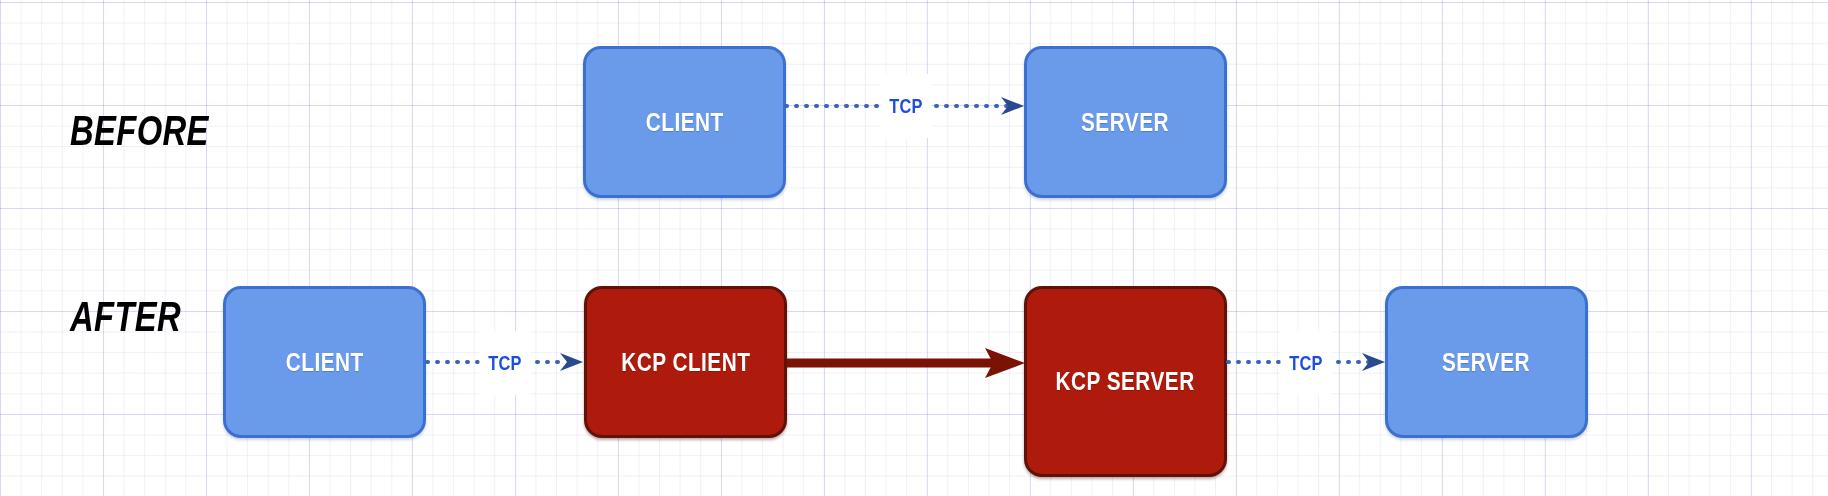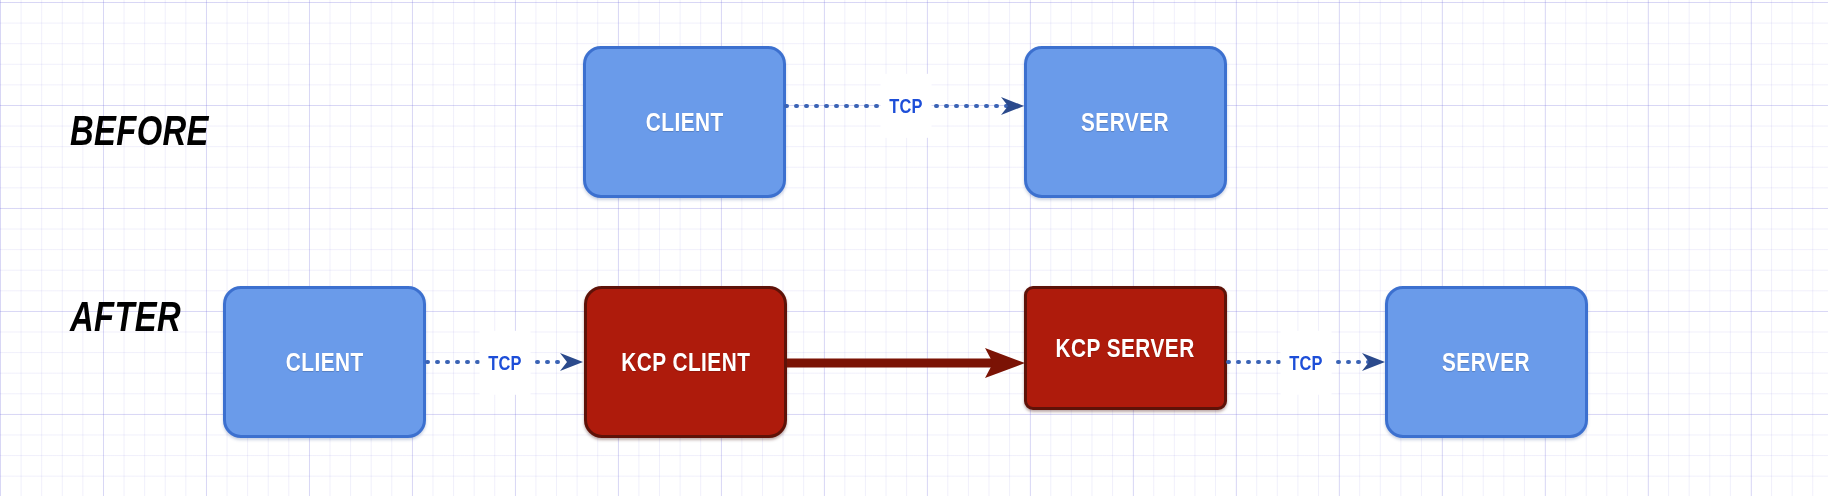--- a/index.html
+++ b/index.html
@@ -141,21 +141,21 @@
     <span class="node-label">KCP CLIENT</span>
   </div>
 
   <div class="conn" id="after-udp-line" style="left:787px;top:346px;width:240px;height:34px;">
     <svg width="240" height="34" viewBox="0 0 240 34" aria-hidden="true">
       <line x1="0" y1="17" x2="212" y2="17" stroke="#7b1305" stroke-width="9"></line>
       <path d="M198,2 L238,17 L198,32 L206,17 Z" fill="#7b1305"></path>
     </svg>
   </div>
 
-  <div class="node red" id="after-kcp-server" style="left:1024px;top:286px;width:203px;height:124px;border-radius:9px;">
+  <div class="node red" id="after-kcp-server" style="left:1024px;top:286px;width:203px;height:191px;">
     <span class="node-label">KCP SERVER</span>
   </div>
 
   <div class="conn" id="after-tcp-right-line" style="left:1228px;top:352px;width:158px;height:20px;">
     <svg width="158" height="20" viewBox="0 0 158 20" aria-hidden="true">
       <line x1="0" y1="10" x2="141" y2="10" stroke="#3a63b5" stroke-width="4" stroke-dasharray="1 9" stroke-linecap="round"></line>
       <path d="M134,1 L157,10 L134,19 L141,10 Z" fill="#2b4a8c"></path>
     </svg>
   </div>
   <div class="edge-label" style="left:1306px;top:363px;">

